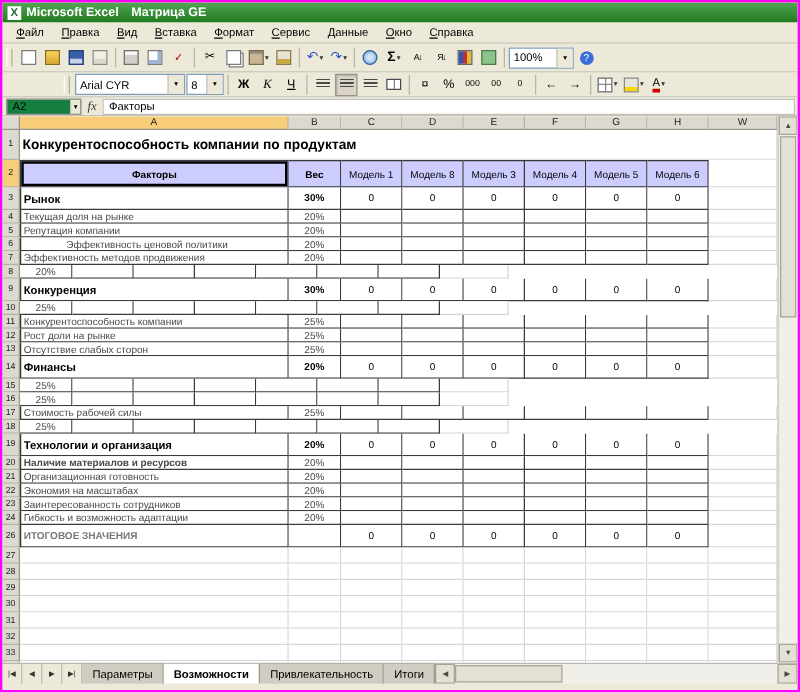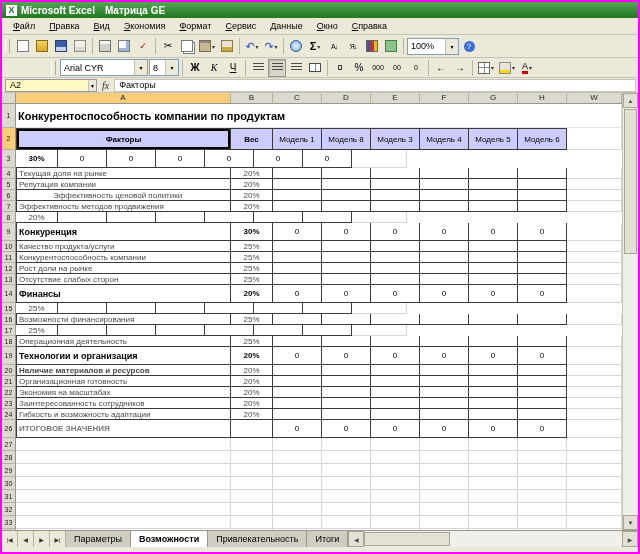--- a/index.html
+++ b/index.html
@@ -53,21 +53,21 @@
 .g-sort{font-size:7px;letter-spacing:-1px;}
 .g-help{color:#fff;background:#3a6fd8;border-radius:50%;width:11px;height:11px;line-height:11px;text-align:center;font-size:8px;}
 .g-b{font-weight:bold;}
 .g-i{font-style:italic;font-family:"Liberation Serif",serif;}
 .g-u{text-decoration:underline;}
 .g-small{font-size:7px;}
 .g-fc{font-size:9px;line-height:9px;border-bottom:3px solid #cc0000;}
 
 
 .formulabar{height:15px;flex:0 0 auto;display:flex;align-items:center;border-bottom:1px solid #c5c2b8;background:#ece9d8;font-size:9px;}
-.namebox{width:92px;height:13px;background:#fef9c3;border:1px solid #999;margin-left:3px;display:flex;align-items:center;justify-content:space-between;padding-left:4px;flex:0 0 auto;}
+.namebox{width:60px;height:13px;background:#15803d;border:1px solid #999;margin-left:3px;display:flex;align-items:center;justify-content:space-between;padding-left:4px;flex:0 0 auto;}
 .namebox .dd{font-size:6px;padding:0 2px;background:#ece9d8;height:100%;display:flex;align-items:center;border-left:1px solid #c5c2b8;}
 .fx{font-style:italic;font-family:"Liberation Serif",serif;font-size:10px;padding:0 5px;color:#333;flex:0 0 auto;}
 .fcontent{flex:1;height:13px;background:#fff;border:1px solid #c5c2b8;display:flex;align-items:center;padding-left:4px;margin-right:2px;}
 
 
 .sheet{position:relative;flex:1;background:#fff;overflow:hidden;}
 .colheads{display:flex;height:11px;width:620px;}
 .corner{width:14px;flex:0 0 14px;background:#dcd9d1;border-right:1px solid #9a968a;border-bottom:1px solid #9a968a;}
 .colhead{flex:0 0 auto;background:#dcd9d1;border-right:1px solid #b5b2a6;border-bottom:1px solid #9a968a;font-size:8px;text-align:center;line-height:10px;color:#222;}
 .selhdr{background:#f7cd7a !important;}
@@ -112,21 +112,21 @@
   <div class="titlebar">
     <span class="xlicon">X</span>
     <span>Microsoft Excel</span>
     <span style="margin-left:6px;">Матрица GE</span>
   </div>
 
   <div class="menubar" id="menubar">
       <span class="menuitem">Файл</span>
       <span class="menuitem">Правка</span>
       <span class="menuitem">Вид</span>
-      <span class="menuitem">Экономия</span>
+      <span class="menuitem">Вставка</span>
       <span class="menuitem">Формат</span>
       <span class="menuitem">Сервис</span>
       <span class="menuitem">Данные</span>
       <span class="menuitem">Окно</span>
       <span class="menuitem">Справка</span>
     </div>
 
   <div class="toolbar std" id="toolbar-main">
       <span class="tbtn">
         <span class="icsq ic-new"></span>
@@ -307,20 +307,21 @@
           <div class="cell tb hcell" style="flex: 0 0 49px; width: 49px;">Модель 1</div>
           <div class="cell tb hcell" style="flex: 0 0 49px; width: 49px;">Модель 8</div>
           <div class="cell tb hcell" style="flex: 0 0 49px; width: 49px;">Модель 3</div>
           <div class="cell tb hcell" style="flex: 0 0 49px; width: 49px;">Модель 4</div>
           <div class="cell tb hcell" style="flex: 0 0 49px; width: 49px;">Модель 5</div>
           <div class="cell tb hcell" style="flex: 0 0 49px; width: 49px;">Модель 6</div>
           <div class="cell" style="flex: 0 0 55px; width: 55px;"></div>
         </div>
         <div class="grow" style="height: 18px;">
           <div class="rowhead">3</div>
+          <div class="cell tb tbl catlbl" style="flex: 0 0 215px; width: 215px;">Рынок</div>
           <div class="cell tb ctr bold" style="flex: 0 0 42px; width: 42px;">30%</div>
           <div class="cell tb ctr" style="flex: 0 0 49px; width: 49px;">0</div>
           <div class="cell tb ctr" style="flex: 0 0 49px; width: 49px;">0</div>
           <div class="cell tb ctr" style="flex: 0 0 49px; width: 49px;">0</div>
           <div class="cell tb ctr" style="flex: 0 0 49px; width: 49px;">0</div>
           <div class="cell tb ctr" style="flex: 0 0 49px; width: 49px;">0</div>
           <div class="cell tb ctr" style="flex: 0 0 49px; width: 49px;">0</div>
           <div class="cell" style="flex: 0 0 55px; width: 55px;"></div>
         </div>
         <div class="grow" style="height: 11px;">
@@ -389,21 +390,20 @@
           <div class="cell tb ctr" style="flex: 0 0 49px; width: 49px;">0</div>
           <div class="cell tb ctr" style="flex: 0 0 49px; width: 49px;">0</div>
           <div class="cell tb ctr" style="flex: 0 0 49px; width: 49px;">0</div>
           <div class="cell tb ctr" style="flex: 0 0 49px; width: 49px;">0</div>
           <div class="cell tb ctr" style="flex: 0 0 49px; width: 49px;">0</div>
           <div class="cell tb ctr" style="flex: 0 0 49px; width: 49px;">0</div>
           <div class="cell" style="flex: 0 0 55px; width: 55px;"></div>
         </div>
         <div class="grow" style="height: 11px;">
           <div class="rowhead">10</div>
-          <div class="cell tb tbl sublbl" style="flex: 0 0 215px; width: 215px;">Качество продукта/услуги</div>
           <div class="cell tb ctr sublbl" style="flex: 0 0 42px; width: 42px;">25%</div>
           <div class="cell tb ctr" style="flex: 0 0 49px; width: 49px;"></div>
           <div class="cell tb ctr" style="flex: 0 0 49px; width: 49px;"></div>
           <div class="cell tb ctr" style="flex: 0 0 49px; width: 49px;"></div>
           <div class="cell tb ctr" style="flex: 0 0 49px; width: 49px;"></div>
           <div class="cell tb ctr" style="flex: 0 0 49px; width: 49px;"></div>
           <div class="cell tb ctr" style="flex: 0 0 49px; width: 49px;"></div>
           <div class="cell" style="flex: 0 0 55px; width: 55px;"></div>
         </div>
         <div class="grow" style="height: 11px;">
@@ -460,44 +460,43 @@
           <div class="cell tb ctr" style="flex: 0 0 49px; width: 49px;"></div>
           <div class="cell tb ctr" style="flex: 0 0 49px; width: 49px;"></div>
           <div class="cell tb ctr" style="flex: 0 0 49px; width: 49px;"></div>
           <div class="cell tb ctr" style="flex: 0 0 49px; width: 49px;"></div>
           <div class="cell tb ctr" style="flex: 0 0 49px; width: 49px;"></div>
           <div class="cell tb ctr" style="flex: 0 0 49px; width: 49px;"></div>
           <div class="cell" style="flex: 0 0 55px; width: 55px;"></div>
         </div>
         <div class="grow" style="height: 11px;">
           <div class="rowhead">16</div>
-          <div class="cell tb tbl sublbl" style="flex: 0 0 215px; width: 215px;">Возможности финансирования</div>
           <div class="cell tb ctr sublbl" style="flex: 0 0 42px; width: 42px;">25%</div>
           <div class="cell tb ctr" style="flex: 0 0 49px; width: 49px;"></div>
           <div class="cell tb ctr" style="flex: 0 0 49px; width: 49px;"></div>
           <div class="cell tb ctr" style="flex: 0 0 49px; width: 49px;"></div>
           <div class="cell tb ctr" style="flex: 0 0 49px; width: 49px;"></div>
           <div class="cell tb ctr" style="flex: 0 0 49px; width: 49px;"></div>
           <div class="cell tb ctr" style="flex: 0 0 49px; width: 49px;"></div>
           <div class="cell" style="flex: 0 0 55px; width: 55px;"></div>
         </div>
         <div class="grow" style="height: 11px;">
           <div class="rowhead">17</div>
+          <div class="cell tb tbl sublbl" style="flex: 0 0 215px; width: 215px;">Стоимость рабочей силы</div>
           <div class="cell tb ctr sublbl" style="flex: 0 0 42px; width: 42px;">25%</div>
           <div class="cell tb ctr" style="flex: 0 0 49px; width: 49px;"></div>
           <div class="cell tb ctr" style="flex: 0 0 49px; width: 49px;"></div>
           <div class="cell tb ctr" style="flex: 0 0 49px; width: 49px;"></div>
           <div class="cell tb ctr" style="flex: 0 0 49px; width: 49px;"></div>
           <div class="cell tb ctr" style="flex: 0 0 49px; width: 49px;"></div>
           <div class="cell tb ctr" style="flex: 0 0 49px; width: 49px;"></div>
           <div class="cell" style="flex: 0 0 55px; width: 55px;"></div>
         </div>
         <div class="grow" style="height: 11px;">
           <div class="rowhead">18</div>
-          <div class="cell tb tbl sublbl" style="flex: 0 0 215px; width: 215px;">Операционная деятельность</div>
           <div class="cell tb ctr sublbl" style="flex: 0 0 42px; width: 42px;">25%</div>
           <div class="cell tb ctr" style="flex: 0 0 49px; width: 49px;"></div>
           <div class="cell tb ctr" style="flex: 0 0 49px; width: 49px;"></div>
           <div class="cell tb ctr" style="flex: 0 0 49px; width: 49px;"></div>
           <div class="cell tb ctr" style="flex: 0 0 49px; width: 49px;"></div>
           <div class="cell tb ctr" style="flex: 0 0 49px; width: 49px;"></div>
           <div class="cell tb ctr" style="flex: 0 0 49px; width: 49px;"></div>
           <div class="cell" style="flex: 0 0 55px; width: 55px;"></div>
         </div>
         <div class="grow" style="height: 18px;">

